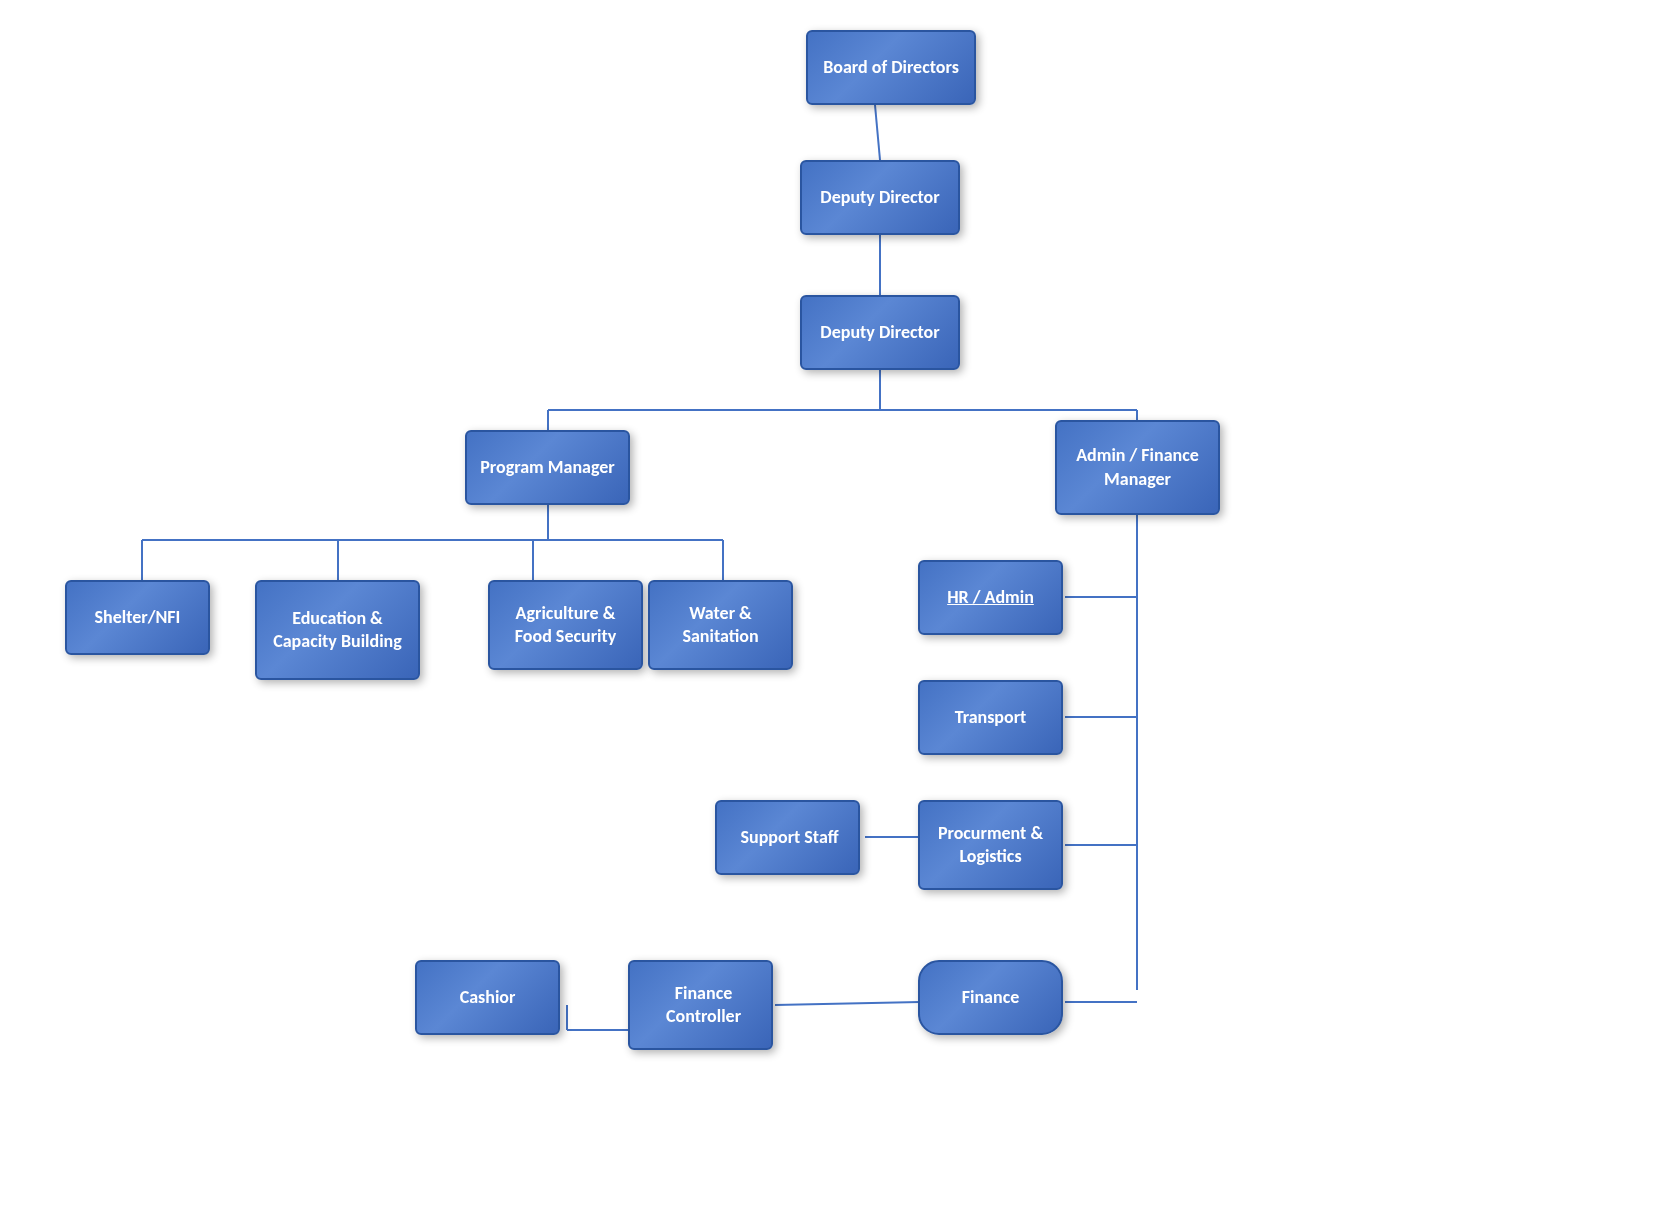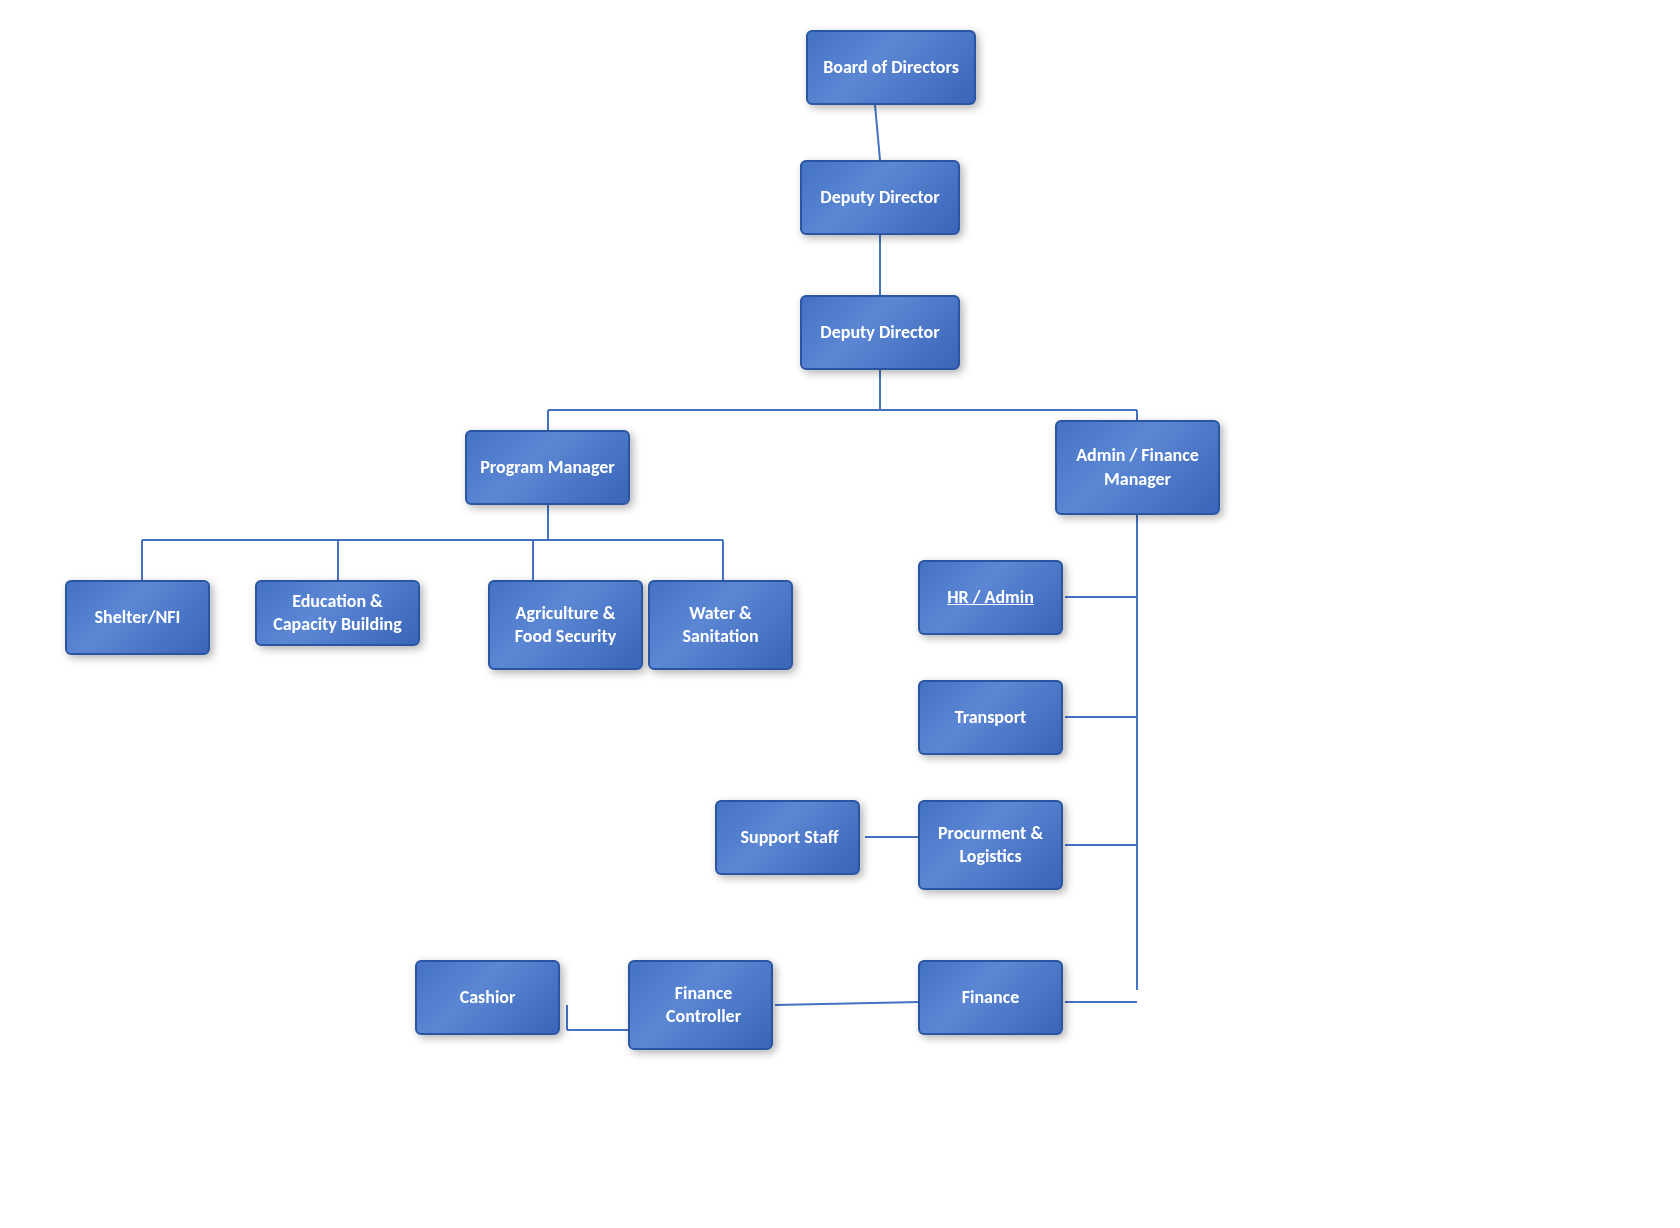--- a/index.html
+++ b/index.html
@@ -101,33 +101,33 @@
   <div class="node" style="left:800px; top:160px; width:160px; height:75px;">Deputy Director</div>
 
   <div class="node" style="left:800px; top:295px; width:160px; height:75px;">Deputy Director</div>
 
   <div class="node" style="left:465px; top:430px; width:165px; height:75px;">Program Manager</div>
 
   <div class="node" style="left:1055px; top:420px; width:165px; height:95px;">Admin / Finance Manager</div>
 
   <div class="node" style="left:65px; top:580px; width:145px; height:75px;">Shelter/NFI</div>
 
-  <div class="node" style="left:255px; top:580px; width:165px; height:66px;">Education &amp; Capacity Building</div>
+  <div class="node" style="left:255px; top:580px; width:165px; height:100px;">Education &amp; Capacity Building</div>
 
   <div class="node" style="left:452px; top:580px; width:155px; height:90px;margin-left:36px;">Agriculture &amp; Food Security</div>
 
   <div class="node" style="left:648px; top:580px; width:145px; height:90px;">Water &amp; Sanitation</div>
 
   <div class="node" style="left:918px; top:560px; width:145px; height:75px;text-decoration:underline;">HR / Admin</div>
 
   <div class="node" style="left:918px; top:680px; width:145px; height:75px;">Transport</div>
 
   <div class="node" style="left:918px; top:800px; width:145px; height:90px;">Procurment &amp; Logistics</div>
 
   <div class="node" style="left:715px; top:800px; width:145px; height:75px;padding-left:14px;">Support Staff</div>
 
   <div class="node" style="left:415px; top:960px; width:145px; height:75px;padding-left:10px;">Cashior</div>
 
   <div class="node" style="left:628px; top:960px; width:145px; height:90px;padding-left:16px;">Finance Controller</div>
 
-  <div class="node" style="left:918px; top:960px; width:145px; height:75px;">Finance</div>
+  <div class="node" style="left:918px; top:960px; width:145px; height:75px;border-radius:21px;">Finance</div>
 
 </div>
 
 </body></html>

